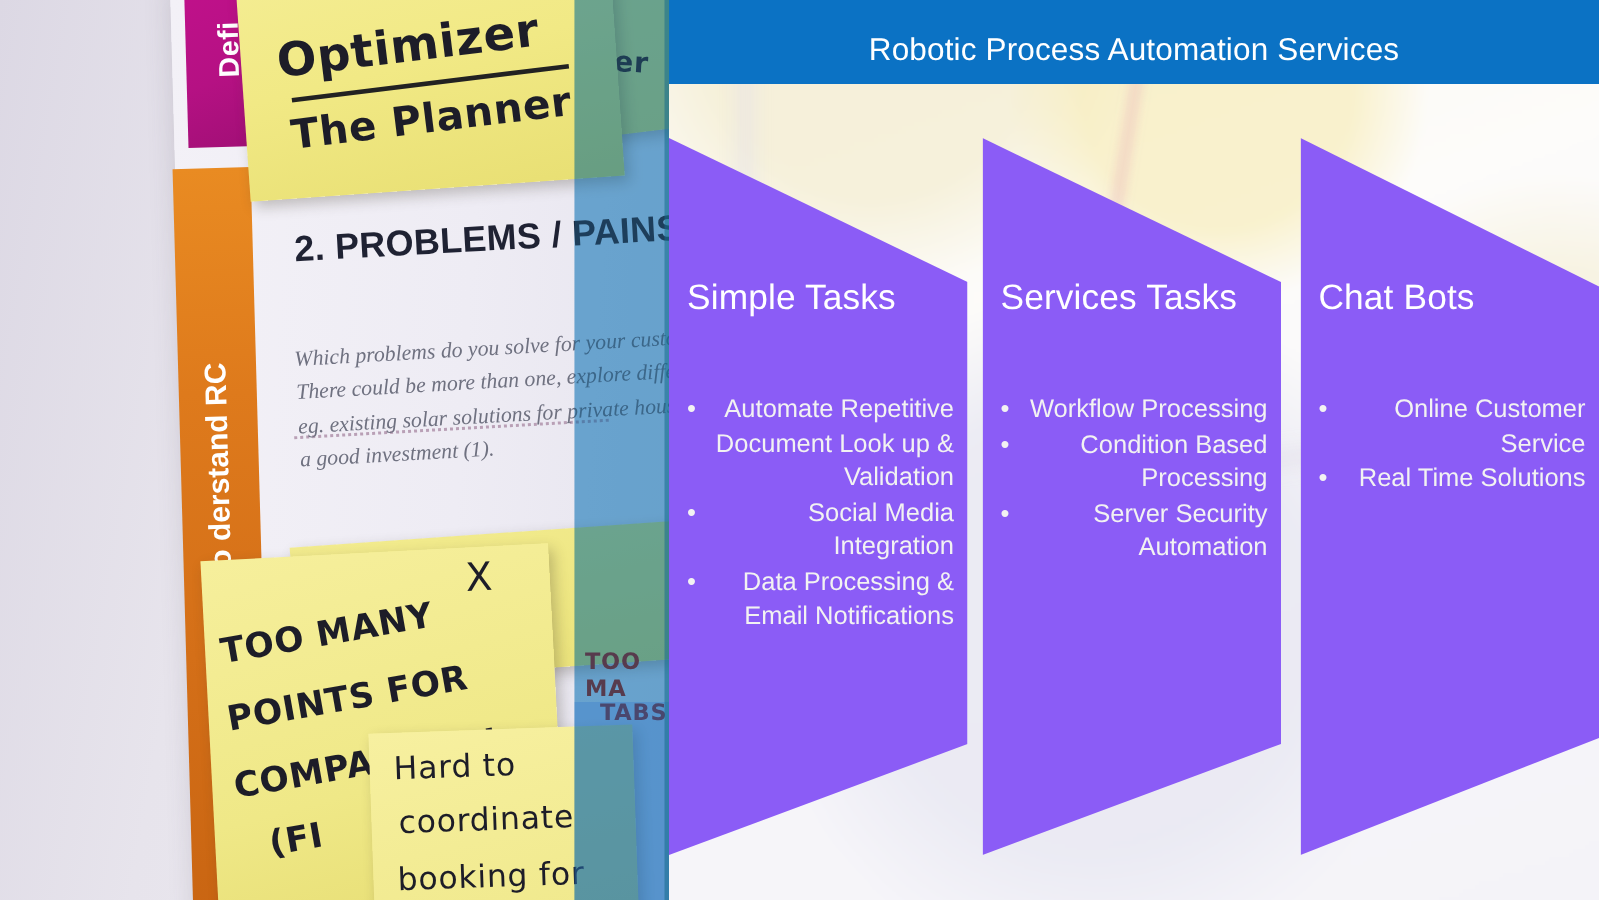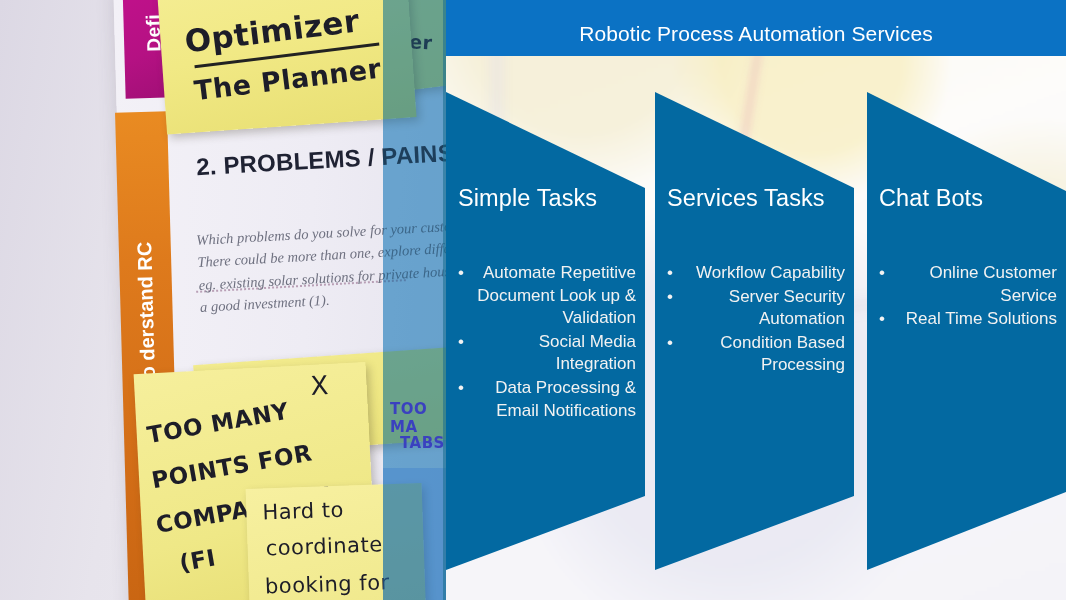--- a/index.html
+++ b/index.html
@@ -73,22 +73,22 @@
   #note-big .l2{left:12px;top:84px;font-size:23px;transform:rotate(-7deg);}
   #note-big .l3{left:14px;top:128px;font-size:23px;transform:rotate(-7deg);}
   #note-big .l4{left:36px;top:176px;font-size:23px;transform:rotate(-7deg);}
 
   #note-small{left:248px;top:486px;width:176px;height:140px;transform:rotate(-2deg);
         background:linear-gradient(168deg,#f7f0a0 0%,#efe88a 100%);}
   #note-small .l1{left:16px;top:12px;font-size:21px;font-weight:normal;}
   #note-small .l2{left:18px;top:48px;font-size:21px;font-weight:normal;}
   #note-small .l3{left:16px;top:86px;font-size:21px;font-weight:normal;}
 
-  .hw-free{position:absolute;font-family:"DejaVu Sans",sans-serif;color:#6d28d9;
-        font-weight:bold;font-size:15px;letter-spacing:.5px;}
+  .hw-free{position:absolute;font-family:"DejaVu Sans",sans-serif;color:#b91c1c;
+        font-weight:bold;font-size:15px;letter-spacing:.5px;margin-top:32px;}
 
   
   .blue-tint{position:absolute;left:383px;top:0;width:63px;height:600px;
         background:rgba(27,122,190,.52);mix-blend-mode:multiply;}
   .blue-tint2{position:absolute;left:383px;top:0;width:63px;height:600px;
         background:rgba(60,150,200,.30);}
   .blue-tint3{position:absolute;left:383px;top:468px;width:63px;height:132px;
         background:rgba(40,110,205,.26);}
   .tint-edge{position:absolute;left:443px;top:0;width:3px;height:600px;
         background:rgba(22,108,140,.55);}
@@ -108,21 +108,21 @@
   .bgpink{position:absolute;left:300px;top:34px;width:6px;height:150px;
         background:rgba(226,150,175,.40);filter:blur(4px);transform:rotate(9deg);}
 
   
   .titlebar{position:absolute;left:0;top:0;width:620px;height:56px;background:#0b72c4;}
   .titlebar .t{position:absolute;left:0;top:0;width:620px;height:68px;
         display:flex;align-items:center;justify-content:center;
         color:#ffffff;font-size:21px;letter-spacing:.1px;}
 
   
-  .chev{position:absolute;background:#0369a1;color:#fff;}
+  .chev{position:absolute;background:#8b5cf6;color:#fff;}
   #chev1{left:0;top:56px;width:200px;height:544px;
      clip-path:polygon(0 36px, 199px 132px, 199px 440px, 0 514px, 0 36px);}
   #chev2{left:209px;top:56px;width:200px;height:544px;
      clip-path:polygon(0 36px, 199px 132px, 199px 440px, 0 514px, 0 36px);}
   #chev3{left:421px;top:56px;width:210px;height:544px;
      clip-path:polygon(0 36px, 209px 140px, 209px 432px, 0 514px, 0 36px);}
 
   .chev-title{position:absolute;left:12px;top:130px;width:180px;font-size:23.5px;
         color:#ffffff;line-height:1.1;letter-spacing:.1px;}
   .chev-list{position:absolute;left:12px;top:206px;width:178px;margin:0;padding:0;
@@ -209,23 +209,23 @@
       <ul class="chev-list">
         <li>Automate Repetitive Document Look up &amp; Validation</li>
         <li>Social Media Integration</li>
         <li>Data Processing &amp; Email Notifications</li>
       </ul>
     </div>
 
     <div class="chev" id="chev2">
       <div class="chev-title">Services Tasks</div>
       <ul class="chev-list">
-        <li>Workflow Capability</li>
+        <li>Workflow Processing</li>
+        <li>Condition Based Processing</li>
         <li>Server Security Automation</li>
-        <li>Condition Based Processing</li>
       </ul>
     </div>
 
     <div class="chev" id="chev3">
       <div class="chev-title">Chat Bots</div>
       <ul class="chev-list">
         <li>Online Customer Service</li>
         <li>Real Time Solutions</li>
       </ul>
     </div>

